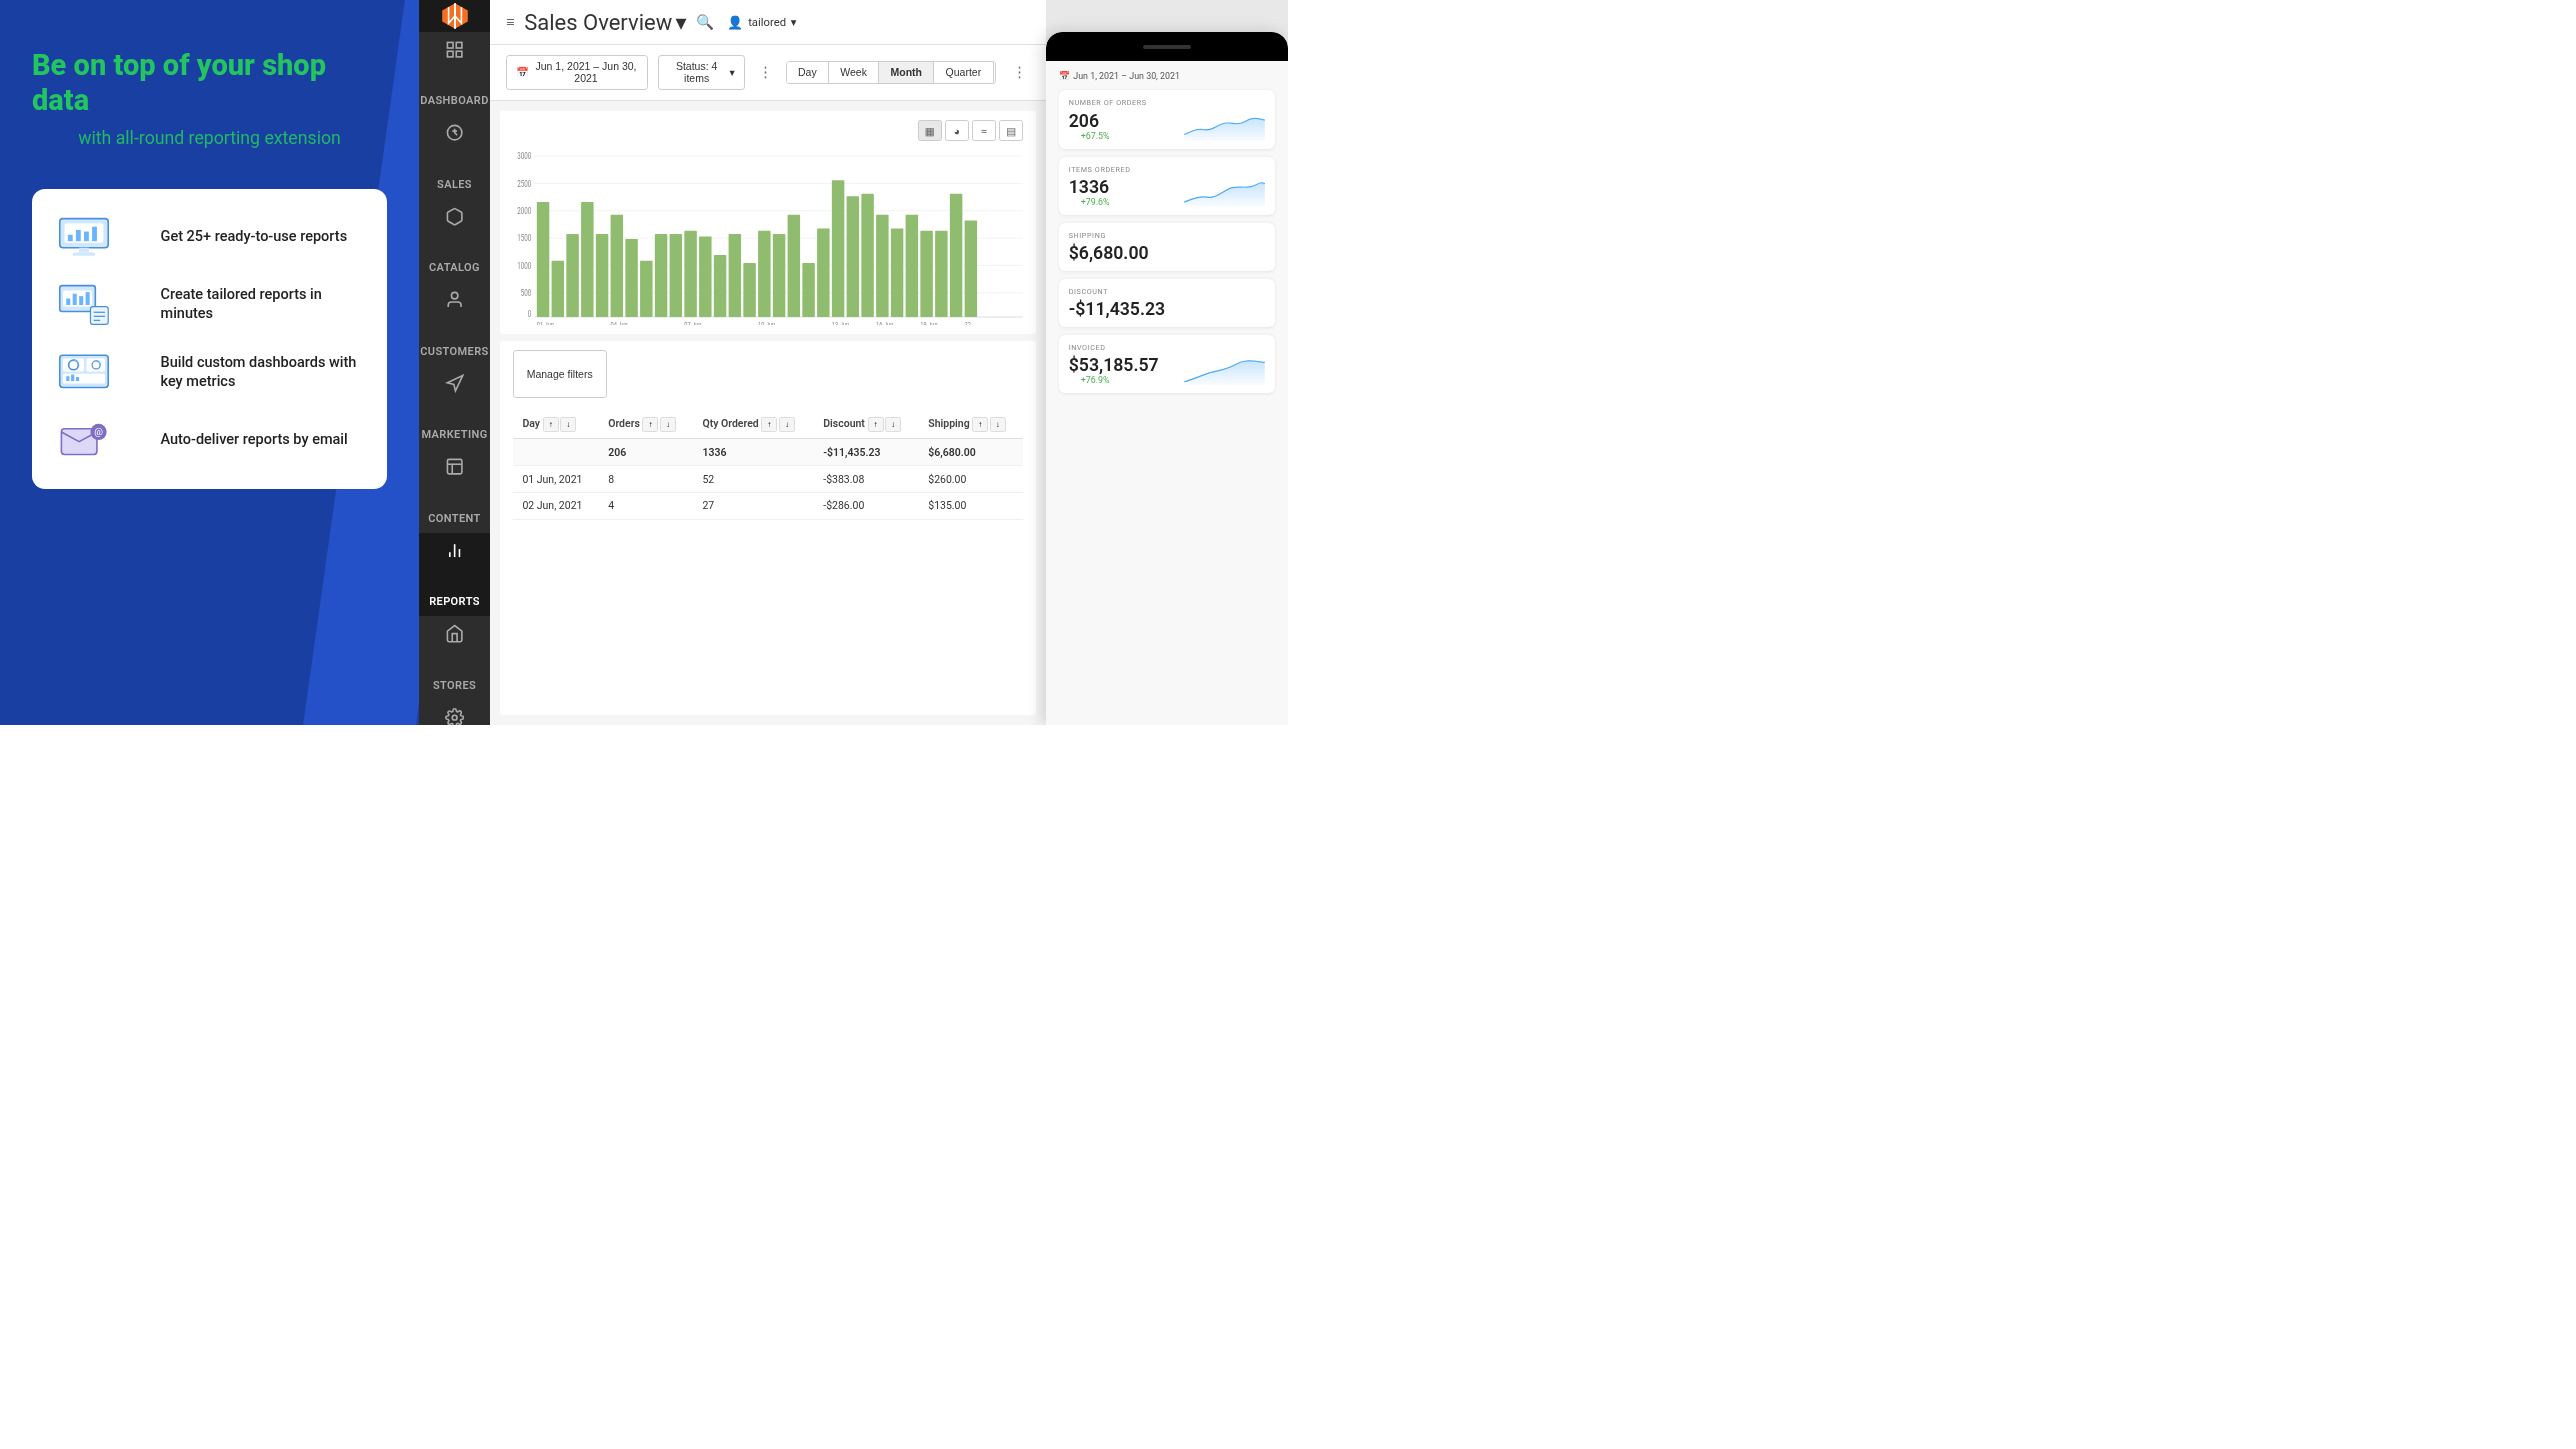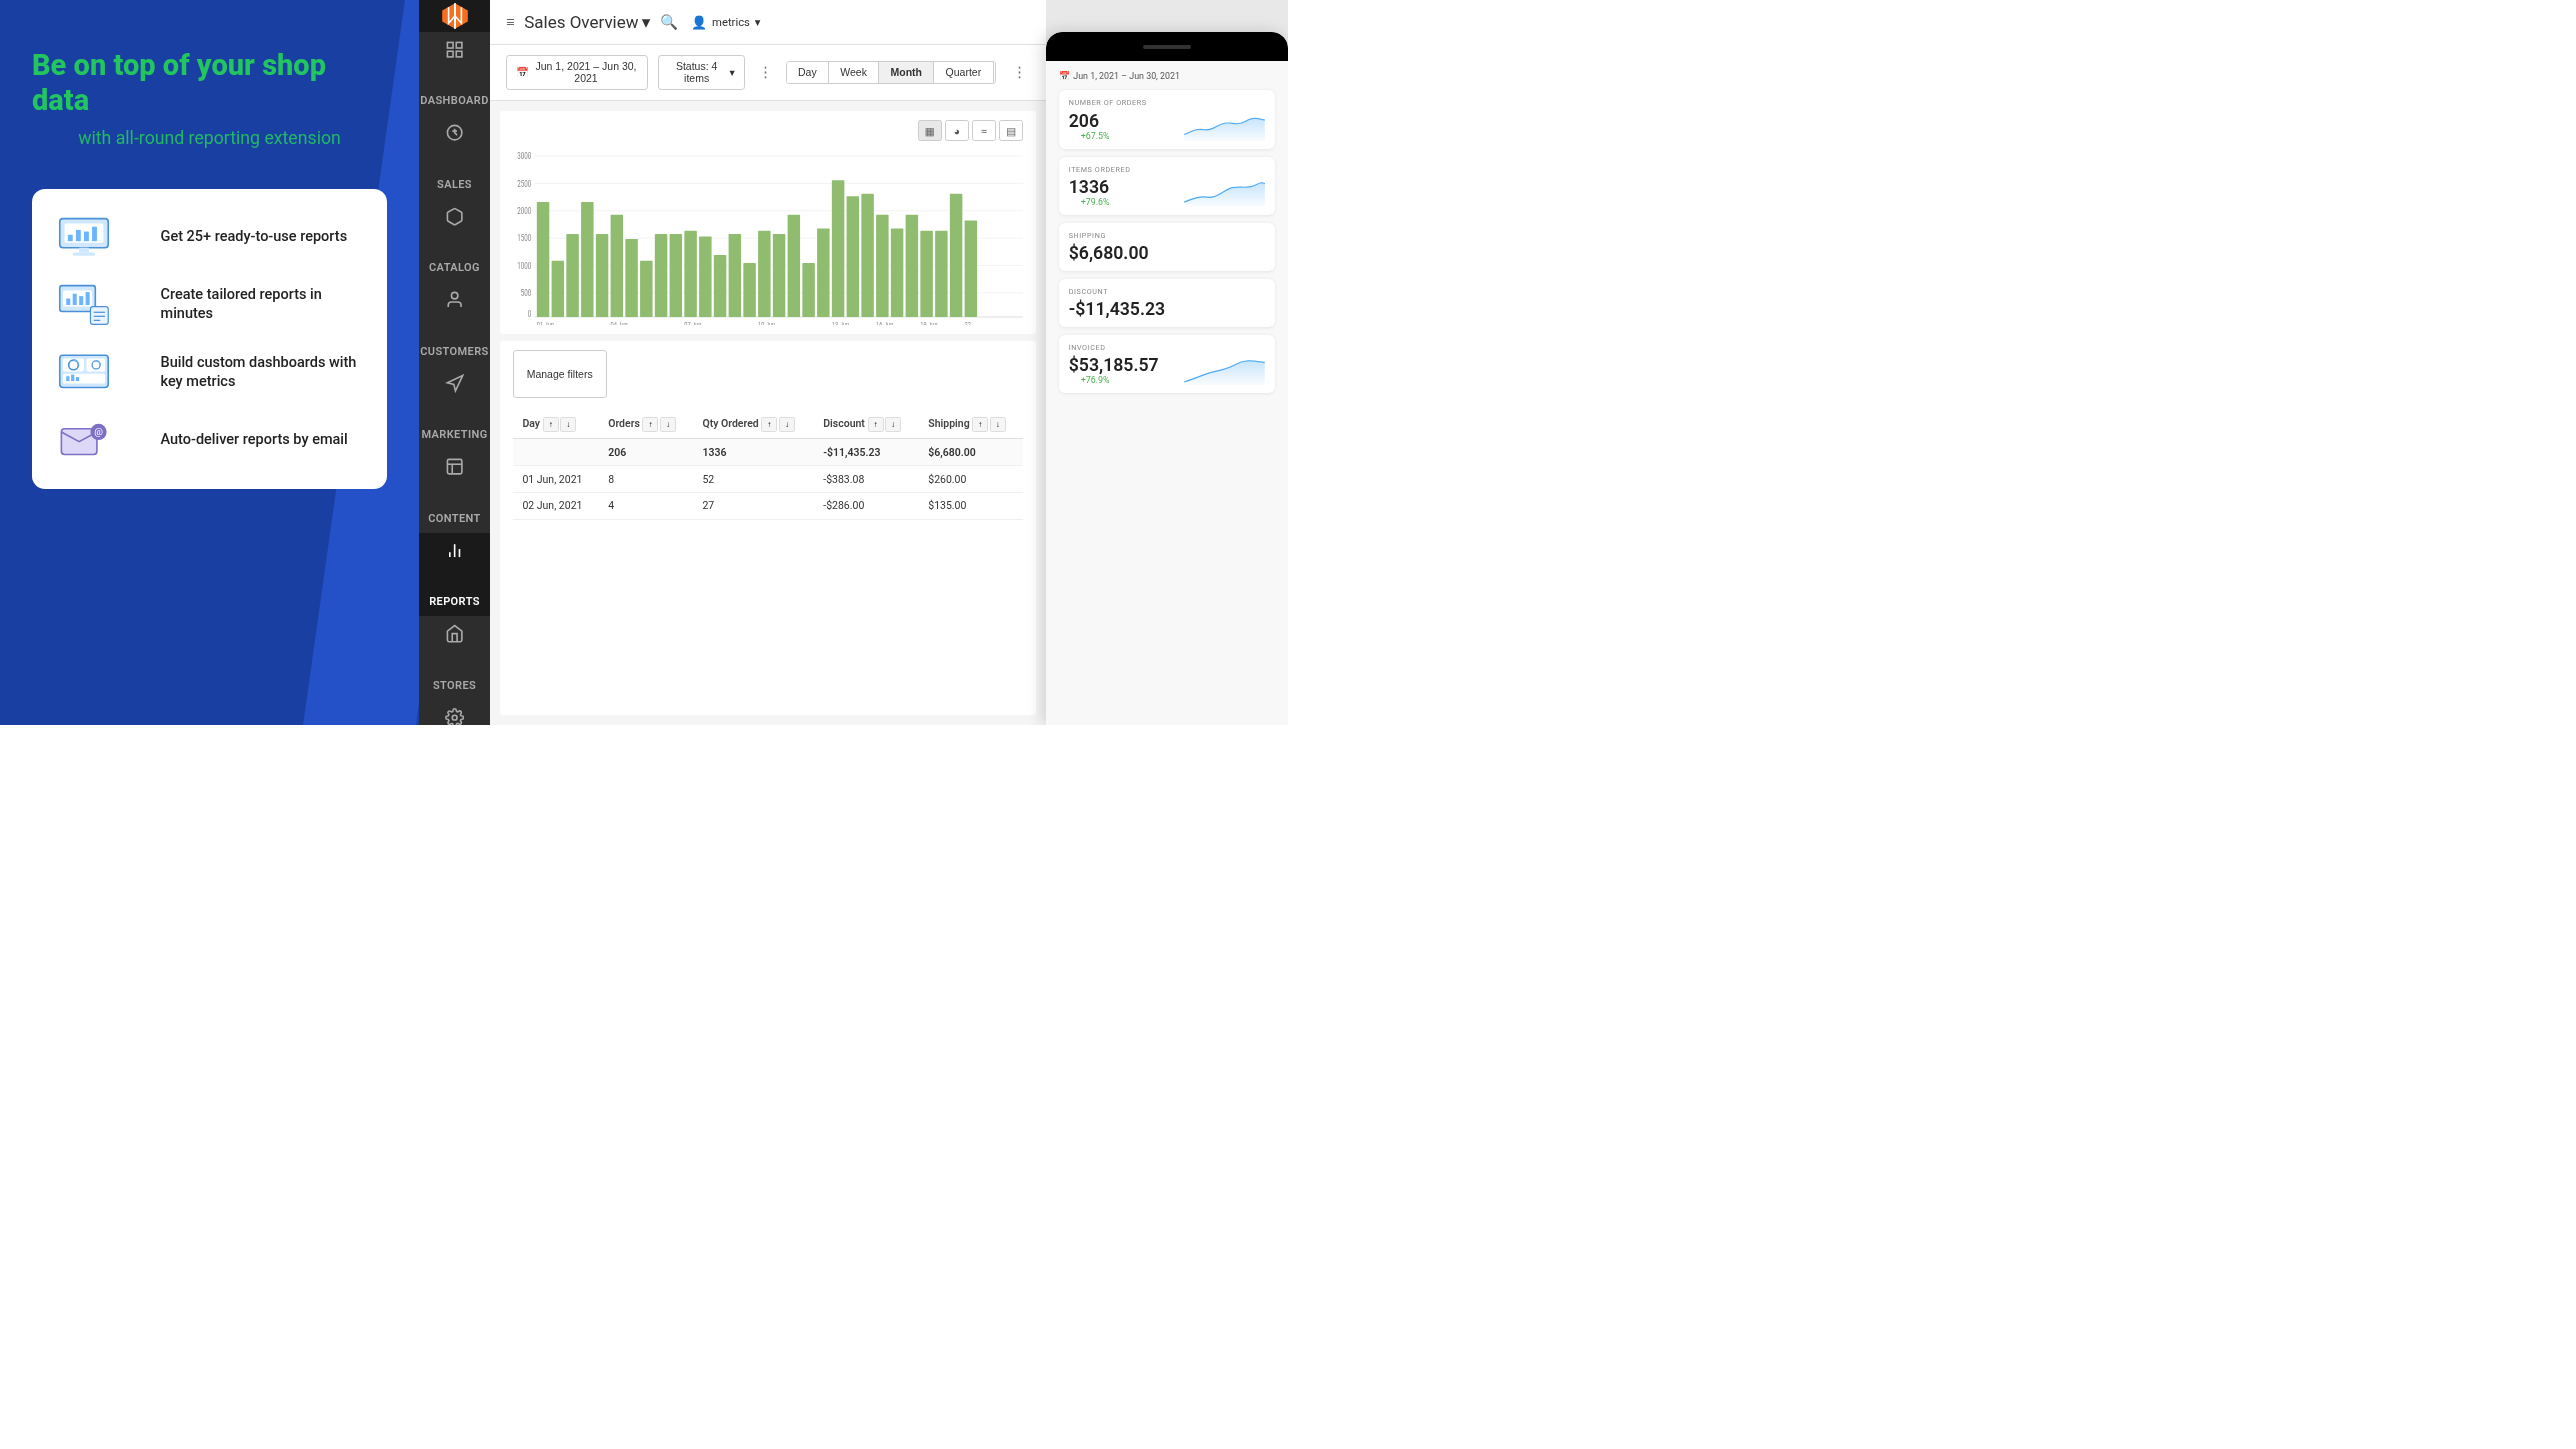--- a/index.html
+++ b/index.html
@@ -172,21 +172,21 @@
       display: flex;
       align-items: center;
       padding: 0 16px;
       border-bottom: 0.8px solid #e0e0e0;
       gap: 9.7px;
     }
     .topbar-title-icon {
       font-size: 14.5px; color: #666;
     }
     .topbar-dropdown {
-      font-size: 17px;
+      font-size: 22px;
       color: #333;
       display: flex;
       align-items: center;
       gap: 3.2px;
     }
     .topbar-right {
       display: flex;
       align-items: center;
       gap: 13px;
     }
@@ -601,21 +601,21 @@
     <div class="topbar">
       <span class="topbar-title-icon">≡</span>
       <div class="topbar-dropdown">
         <span>Sales Overview</span>
         <span>▾</span>
       </div>
       <div class="topbar-right">
         <span style="font-size:14.5px; color:#555; cursor:pointer;">🔍</span>
         <div class="user-area">
           <span style="font-size:13px;">👤</span>
-          <span>metrics</span>
+          <span>tailored</span>
           <span>▾</span>
         </div>
       </div>
     </div>
 
     <div class="filter-bar">
       <button class="date-btn">
         <span>📅</span>
         <span>Jun 1, 2021 – Jun 30, 2021</span>
       </button>

